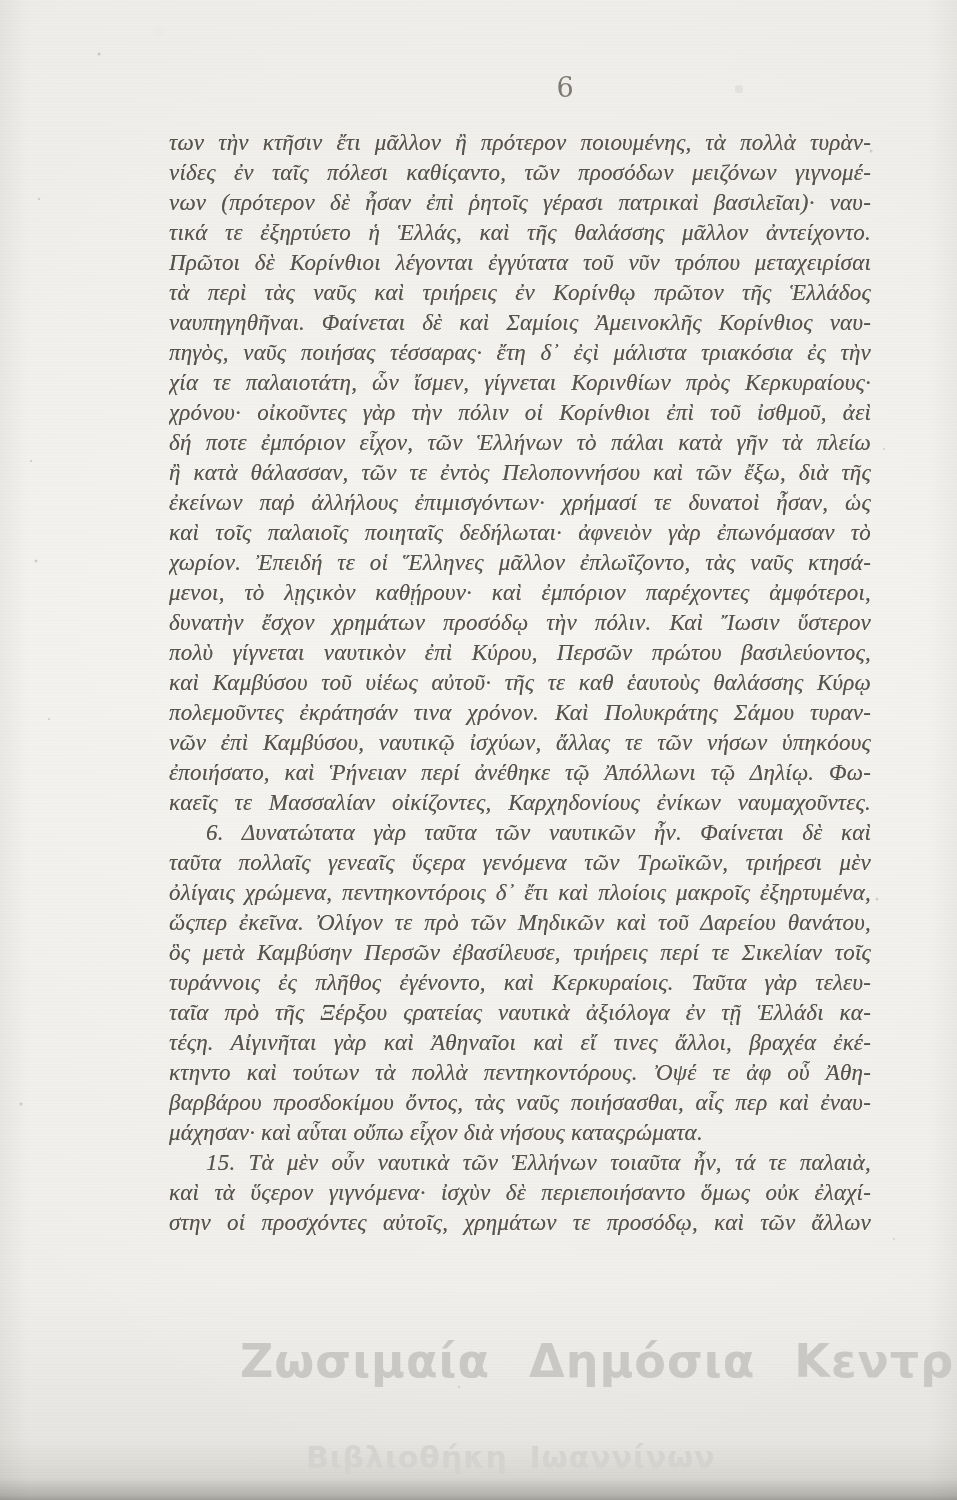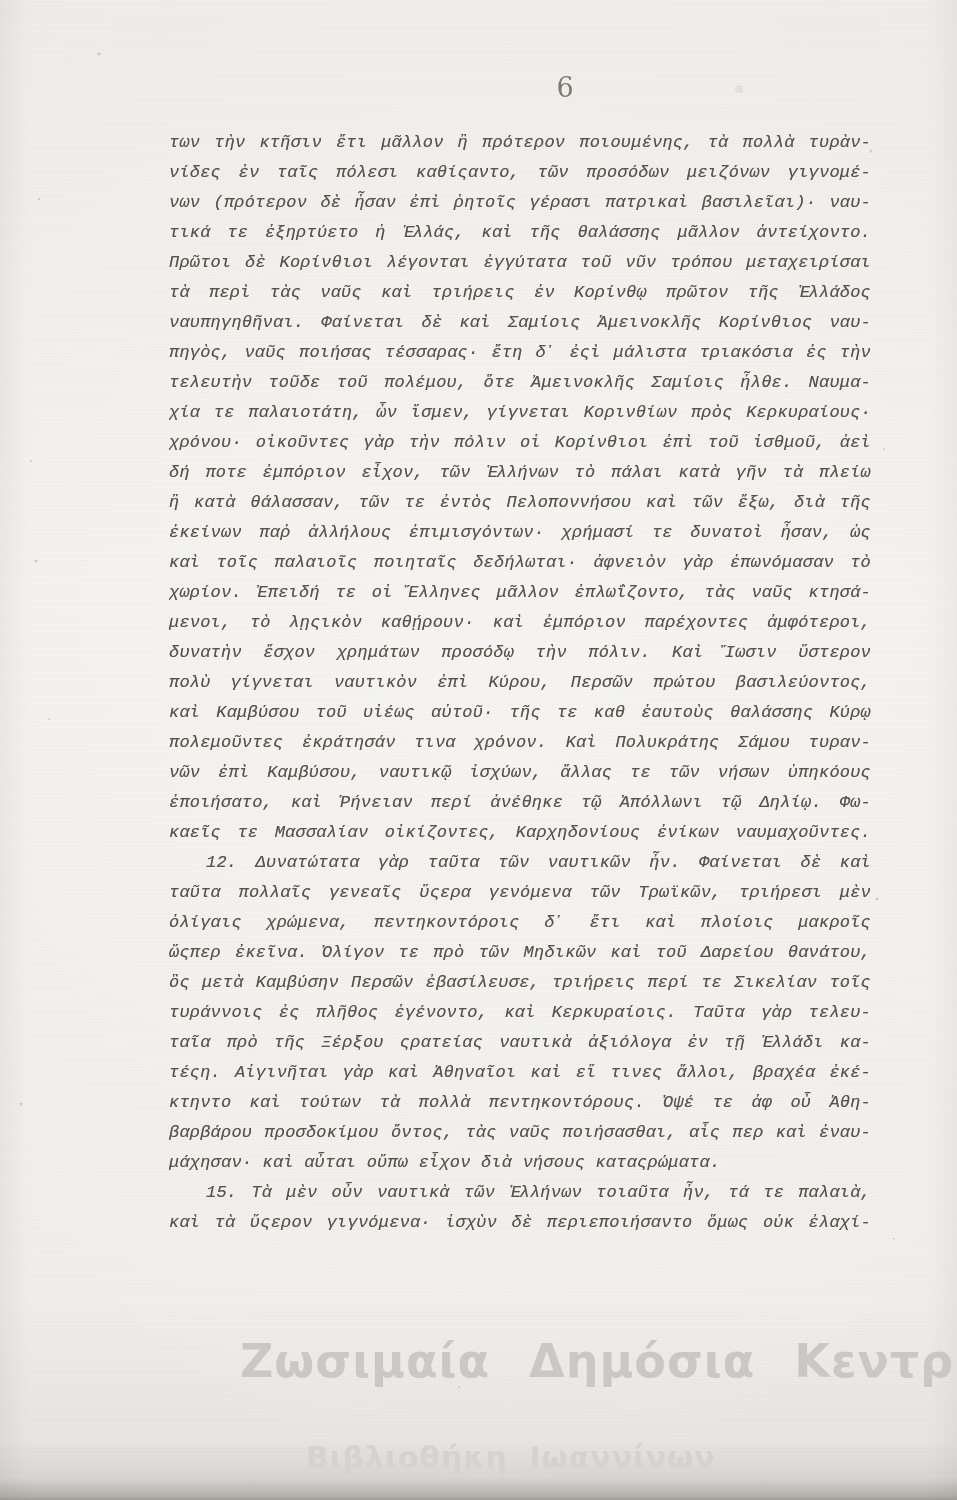--- a/index.html
+++ b/index.html
@@ -38,22 +38,22 @@
     position:absolute; left:538px; top:72px; width:54px;
     text-align:center;
     font-family:"DejaVu Serif", serif;
     font-size:27px; color:#7e7a72;
   }
   .textblock {
     position:absolute; left:169px; top:128px; width:702px; z-index:2;
   }
   .tline {
     height:30px; line-height:30px; overflow:hidden;
-    font-family:Liberation Mono, monospace; font-style:italic;
-    font-size:17px; letter-spacing:0.2px;
+    font-family:Liberation Serif, serif; font-style:italic;
+    font-size:23px; letter-spacing:0.2px;
     color:#57534b;
     text-align:justify; text-align-last:justify;
     text-shadow:0 0 0.6px rgba(87,83,75,0.55);
   }
   .tline.indent { text-indent:37px; }
   .tline.short { text-align-last:left; }
   .watermark {
     position:absolute; z-index:1;
     font-family:"DejaVu Sans", sans-serif; font-weight:bold;
     letter-spacing:1px; white-space:nowrap;
@@ -78,44 +78,44 @@
 
 <div class="textblock">
     <div class="tline">των τὴν κτῆσιν ἔτι μᾶλλον ἢ πρότερον ποιουμένης, τὰ πολλὰ τυρὰν-</div>
     <div class="tline">νίδες ἐν ταῖς πόλεσι καθίςαντο, τῶν προσόδων μειζόνων γιγνομέ-</div>
     <div class="tline">νων (πρότερον δὲ ἦσαν ἐπὶ ῥητοῖς γέρασι πατρικαὶ βασιλεῖαι)· ναυ-</div>
     <div class="tline">τικά τε ἐξηρτύετο ἡ Ἑλλάς, καὶ τῆς θαλάσσης μᾶλλον ἀντείχοντο.</div>
     <div class="tline">Πρῶτοι δὲ Κορίνθιοι λέγονται ἐγγύτατα τοῦ νῦν τρόπου μεταχειρίσαι</div>
     <div class="tline">τὰ περὶ τὰς ναῦς καὶ τριήρεις ἐν Κορίνθῳ πρῶτον τῆς Ἑλλάδος</div>
     <div class="tline">ναυπηγηθῆναι. Φαίνεται δὲ καὶ Σαμίοις Ἀμεινοκλῆς Κορίνθιος ναυ-</div>
     <div class="tline">πηγὸς, ναῦς ποιήσας τέσσαρας· ἔτη δ᾽ ἐςὶ μάλιστα τριακόσια ἐς τὴν</div>
-    <div class="tline">τελευτὴν τοῦδε τοῦ πολέμου, ὅτε Ἀμεινοκλῆς Σαμίοις ἦλθε. Ναυμα-</div>
     <div class="tline">χία τε παλαιοτάτη, ὧν ἴσμεν, γίγνεται Κορινθίων πρὸς Κερκυραίους·</div>
     <div class="tline">χρόνου· οἰκοῦντες γὰρ τὴν πόλιν οἱ Κορίνθιοι ἐπὶ τοῦ ἰσθμοῦ, ἀεὶ</div>
     <div class="tline">δή ποτε ἐμπόριον εἶχον, τῶν Ἑλλήνων τὸ πάλαι κατὰ γῆν τὰ πλείω</div>
     <div class="tline">ἢ κατὰ θάλασσαν, τῶν τε ἐντὸς Πελοποννήσου καὶ τῶν ἔξω, διὰ τῆς</div>
     <div class="tline">ἐκείνων παῤ ἀλλήλους ἐπιμισγόντων· χρήμασί τε δυνατοὶ ἦσαν, ὡς</div>
     <div class="tline">καὶ τοῖς παλαιοῖς ποιηταῖς δεδήλωται· ἀφνειὸν γὰρ ἐπωνόμασαν τὸ</div>
     <div class="tline">χωρίον. Ἐπειδή τε οἱ Ἕλληνες μᾶλλον ἐπλωΐζοντο, τὰς ναῦς κτησά-</div>
     <div class="tline">μενοι, τὸ λῃςικὸν καθῄρουν· καὶ ἐμπόριον παρέχοντες ἀμφότεροι,</div>
     <div class="tline">δυνατὴν ἔσχον χρημάτων προσόδῳ τὴν πόλιν. Καὶ Ἴωσιν ὕστερον</div>
     <div class="tline">πολὺ γίγνεται ναυτικὸν ἐπὶ Κύρου, Περσῶν πρώτου βασιλεύοντος,</div>
     <div class="tline">καὶ Καμβύσου τοῦ υἱέως αὐτοῦ· τῆς τε καθ ἑαυτοὺς θαλάσσης Κύρῳ</div>
     <div class="tline">πολεμοῦντες ἐκράτησάν τινα χρόνον. Καὶ Πολυκράτης Σάμου τυραν-</div>
     <div class="tline">νῶν ἐπὶ Καμβύσου, ναυτικῷ ἰσχύων, ἄλλας τε τῶν νήσων ὑπηκόους</div>
     <div class="tline">ἐποιήσατο, καὶ Ῥήνειαν περί ἀνέθηκε τῷ Ἀπόλλωνι τῷ Δηλίῳ. Φω-</div>
     <div class="tline">καεῖς τε Μασσαλίαν οἰκίζοντες, Καρχηδονίους ἐνίκων ναυμαχοῦντες.</div>
-    <div class="tline indent">12. Δυνατώτατα γὰρ ταῦτα τῶν ναυτικῶν ἦν. Φαίνεται δὲ καὶ</div>
+    <div class="tline indent">6. Δυνατώτατα γὰρ ταῦτα τῶν ναυτικῶν ἦν. Φαίνεται δὲ καὶ</div>
     <div class="tline">ταῦτα πολλαῖς γενεαῖς ὕςερα γενόμενα τῶν Τρωϊκῶν, τριήρεσι μὲν</div>
     <div class="tline">ὀλίγαις χρώμενα, πεντηκοντόροις δ᾽ ἔτι καὶ πλοίοις μακροῖς ἐξηρτυμένα,</div>
     <div class="tline">ὥςπερ ἐκεῖνα. Ὀλίγον τε πρὸ τῶν Μηδικῶν καὶ τοῦ Δαρείου θανάτου,</div>
     <div class="tline">ὃς μετὰ Καμβύσην Περσῶν ἐβασίλευσε, τριήρεις περί τε Σικελίαν τοῖς</div>
     <div class="tline">τυράννοις ἐς πλῆθος ἐγένοντο, καὶ Κερκυραίοις. Ταῦτα γὰρ τελευ-</div>
     <div class="tline">ταῖα πρὸ τῆς Ξέρξου ςρατείας ναυτικὰ ἀξιόλογα ἐν τῇ Ἑλλάδι κα-</div>
     <div class="tline">τέςη. Αἰγινῆται γὰρ καὶ Ἀθηναῖοι καὶ εἴ τινες ἄλλοι, βραχέα ἐκέ-</div>
     <div class="tline">κτηντο καὶ τούτων τὰ πολλὰ πεντηκοντόρους. Ὀψέ τε ἀφ οὗ Ἀθη-</div>
     <div class="tline">βαρβάρου προσδοκίμου ὄντος, τὰς ναῦς ποιήσασθαι, αἷς περ καὶ ἐναυ-</div>
     <div class="tline short">μάχησαν· καὶ αὗται οὔπω εἶχον διὰ νήσους καταςρώματα.</div>
     <div class="tline indent">15. Τὰ μὲν οὖν ναυτικὰ τῶν Ἑλλήνων τοιαῦτα ἦν, τά τε παλαιὰ,</div>
     <div class="tline">καὶ τὰ ὕςερον γιγνόμενα· ἰσχὺν δὲ περιεποιήσαντο ὅμως οὐκ ἐλαχί-</div>
+    <div class="tline">στην οἱ προσχόντες αὐτοῖς, χρημάτων τε προσόδῳ, καὶ τῶν ἄλλων</div>
   </div>
 
 <div class="bottom-shade"></div>
 
 </body></html>

